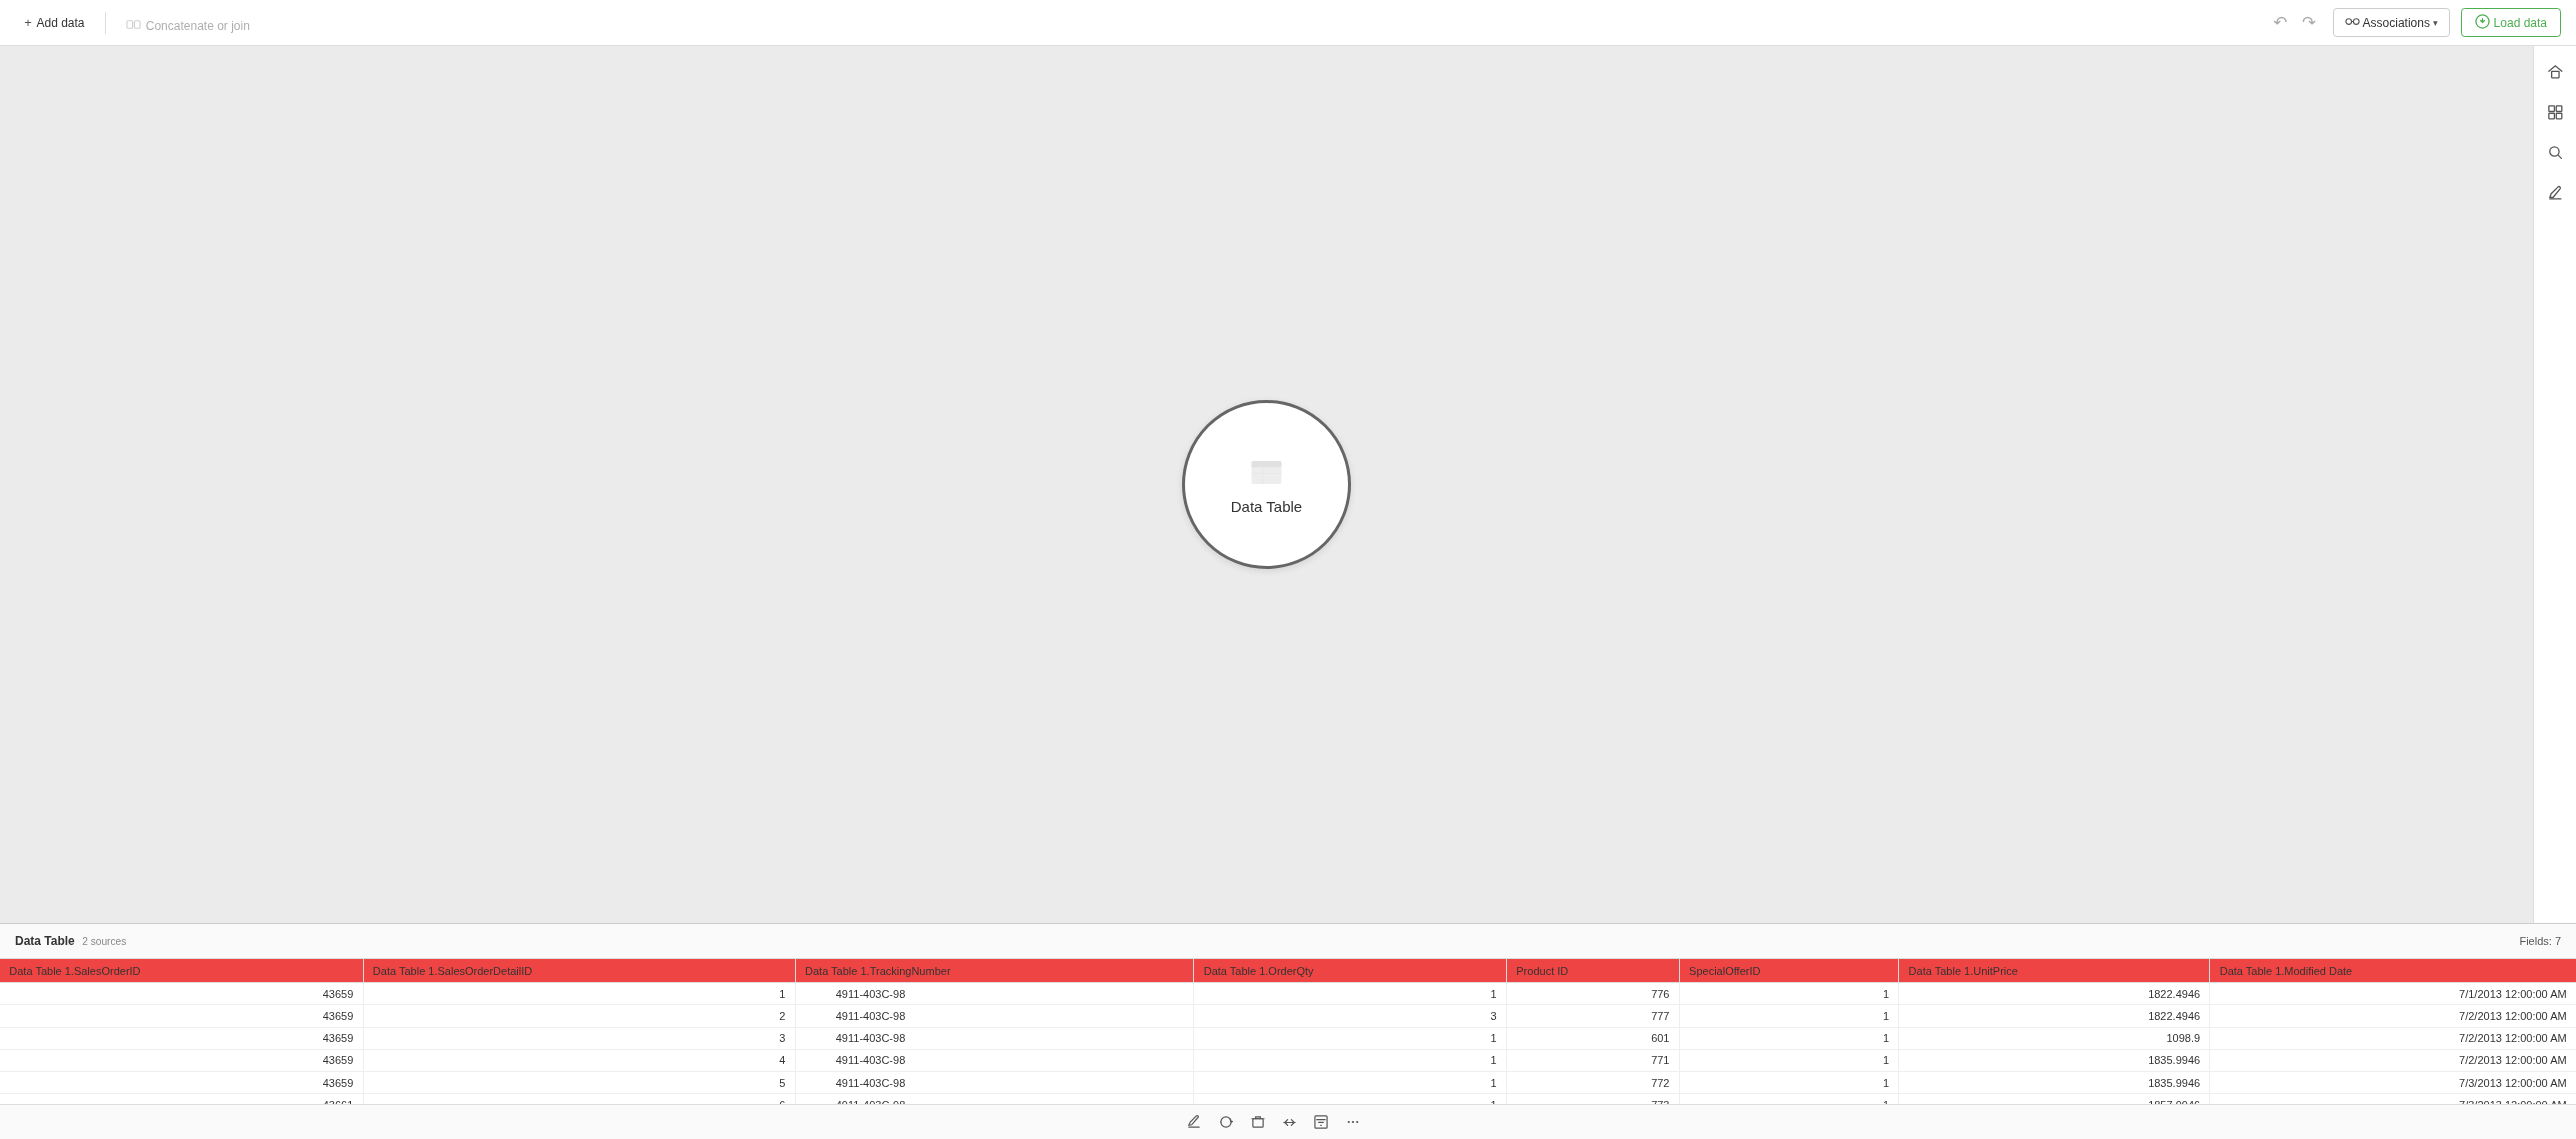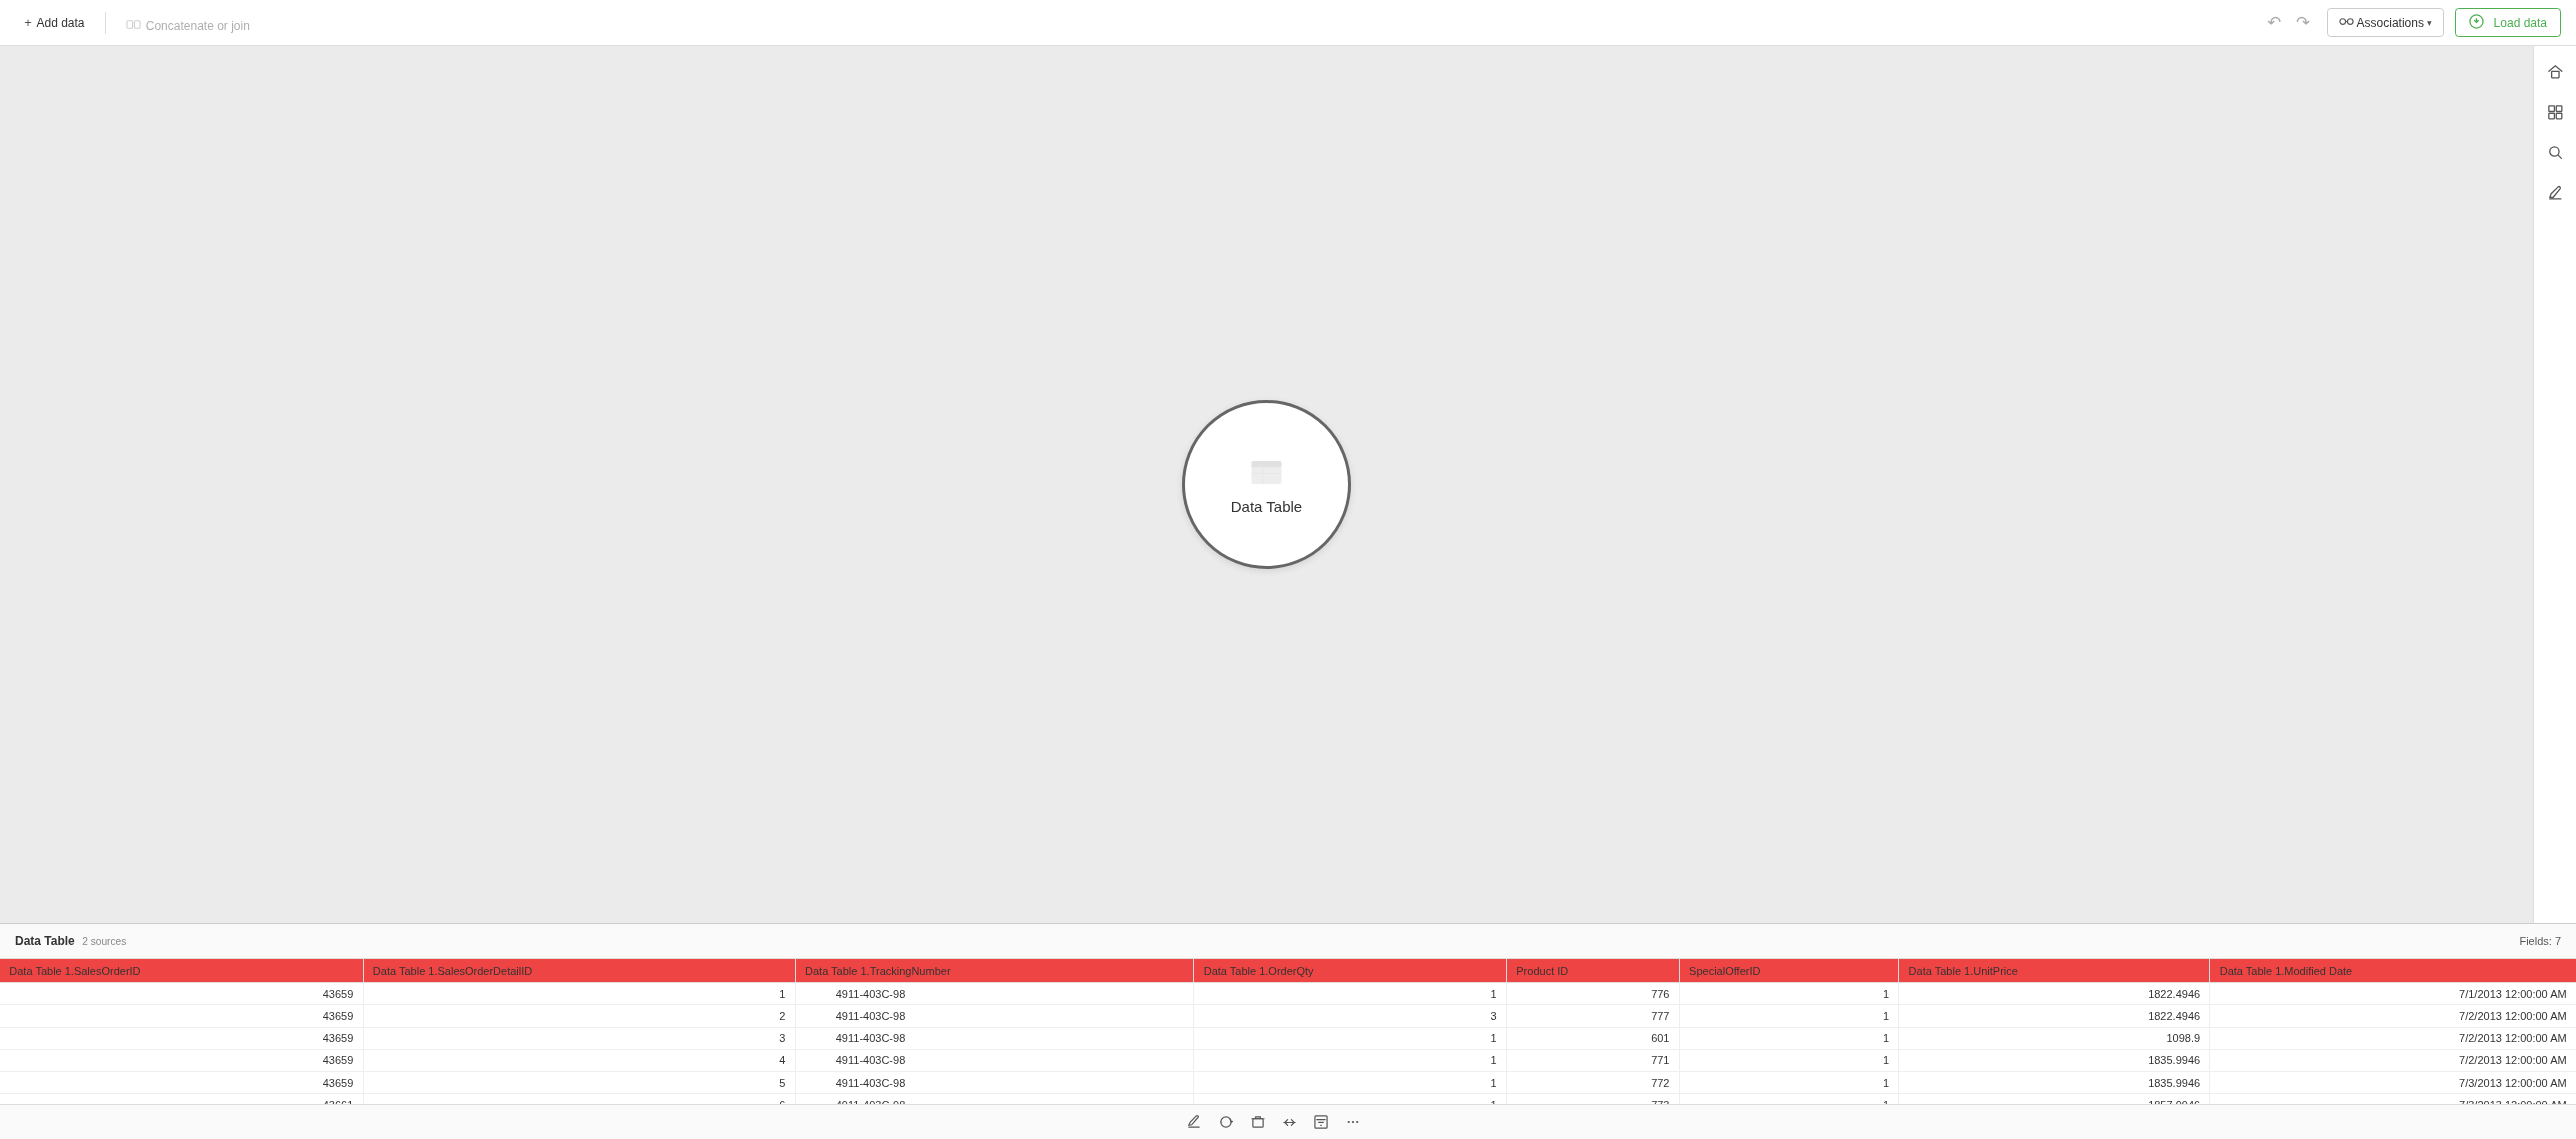--- a/index.html
+++ b/index.html
@@ -81,21 +81,21 @@
       border-radius: 3.7px;
       padding: 4.6px 11px;
       background: #fff;
       cursor: pointer;
       font-size: 12px;
       color: #333;
     }
     .load-data-btn {
       display: flex;
       align-items: center;
-      gap: 10px;
+      gap: 4px;
       background: #fff;
       border: 0.9px solid #4caf50;
       border-radius: 3.7px;
       padding: 4.6px 13px;
       cursor: pointer;
       font-size: 12px;
       color: #4caf50;
       font-weight: 500;
     }
 

